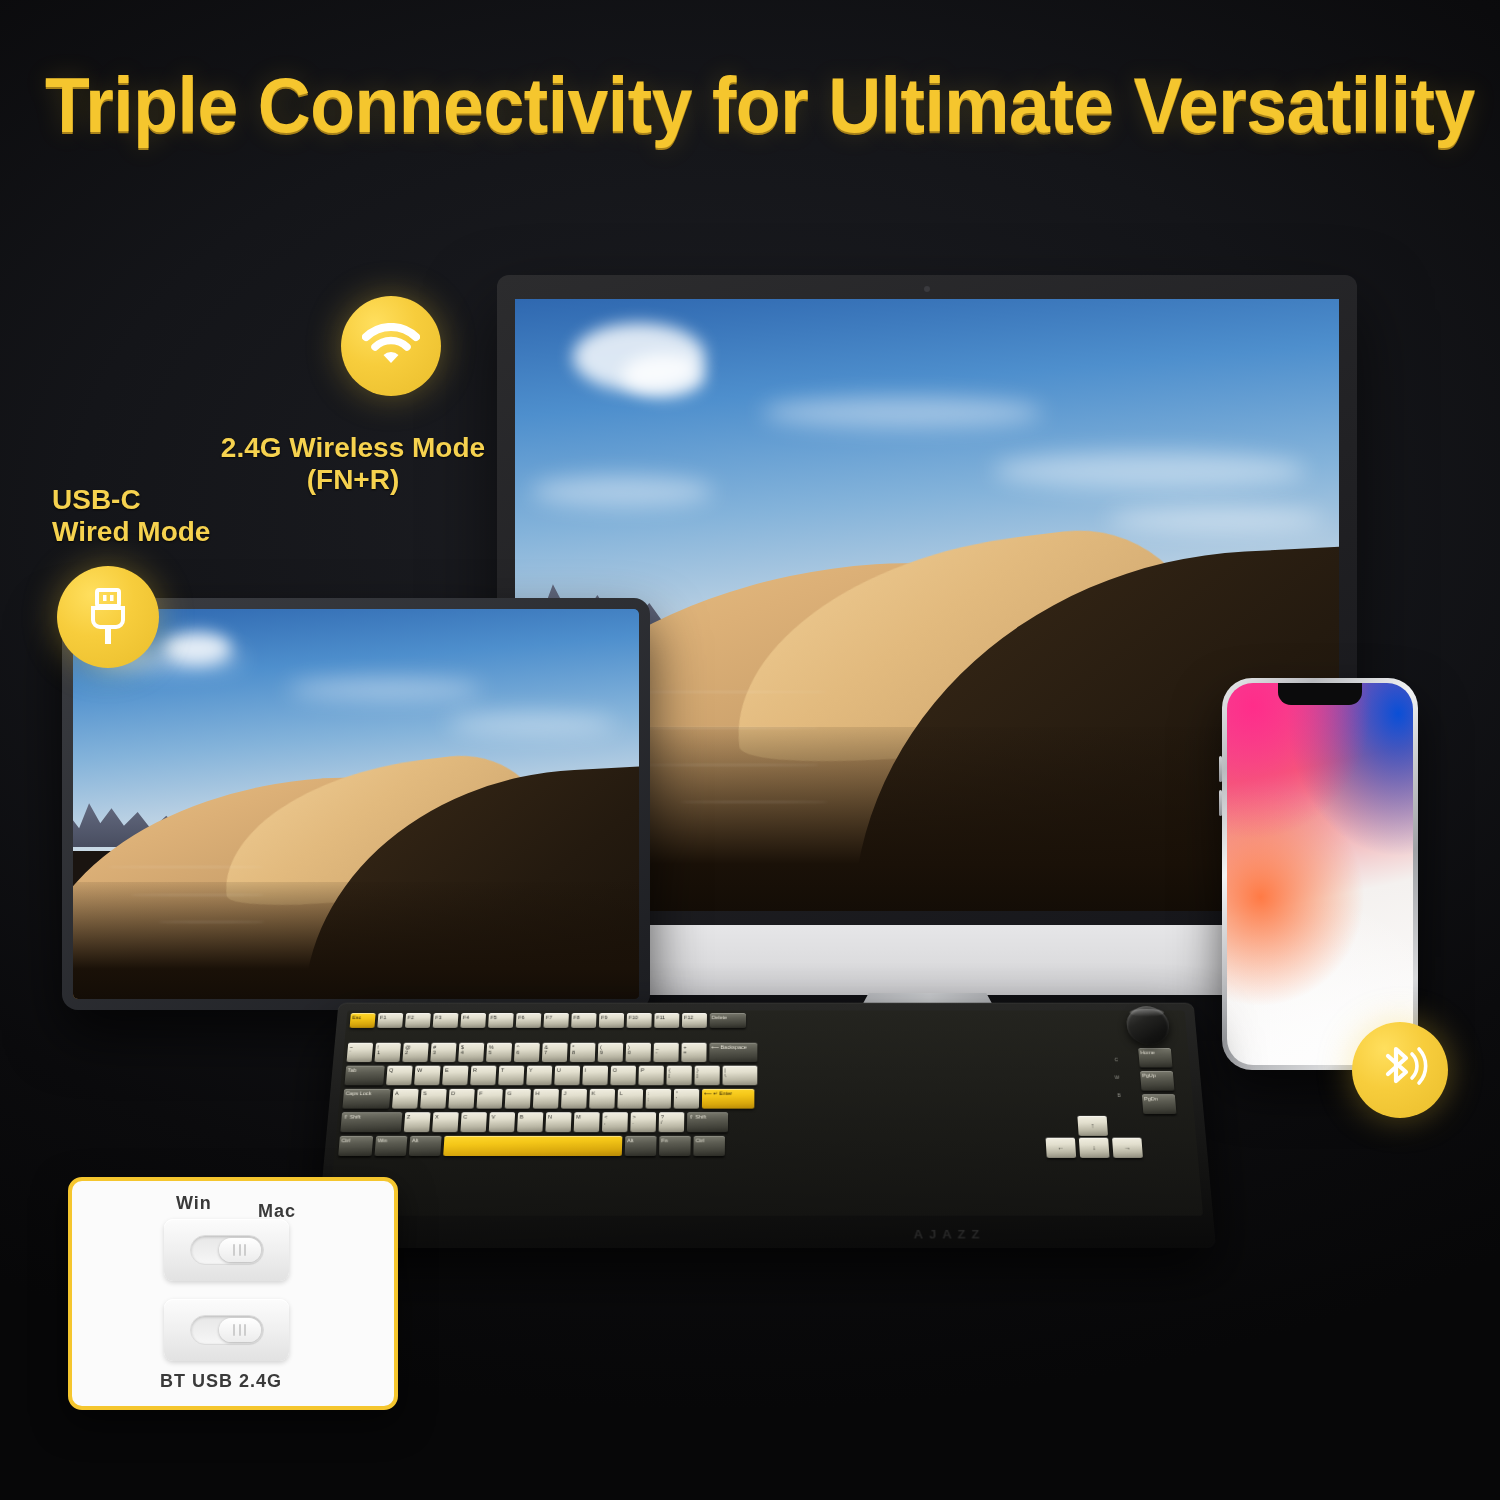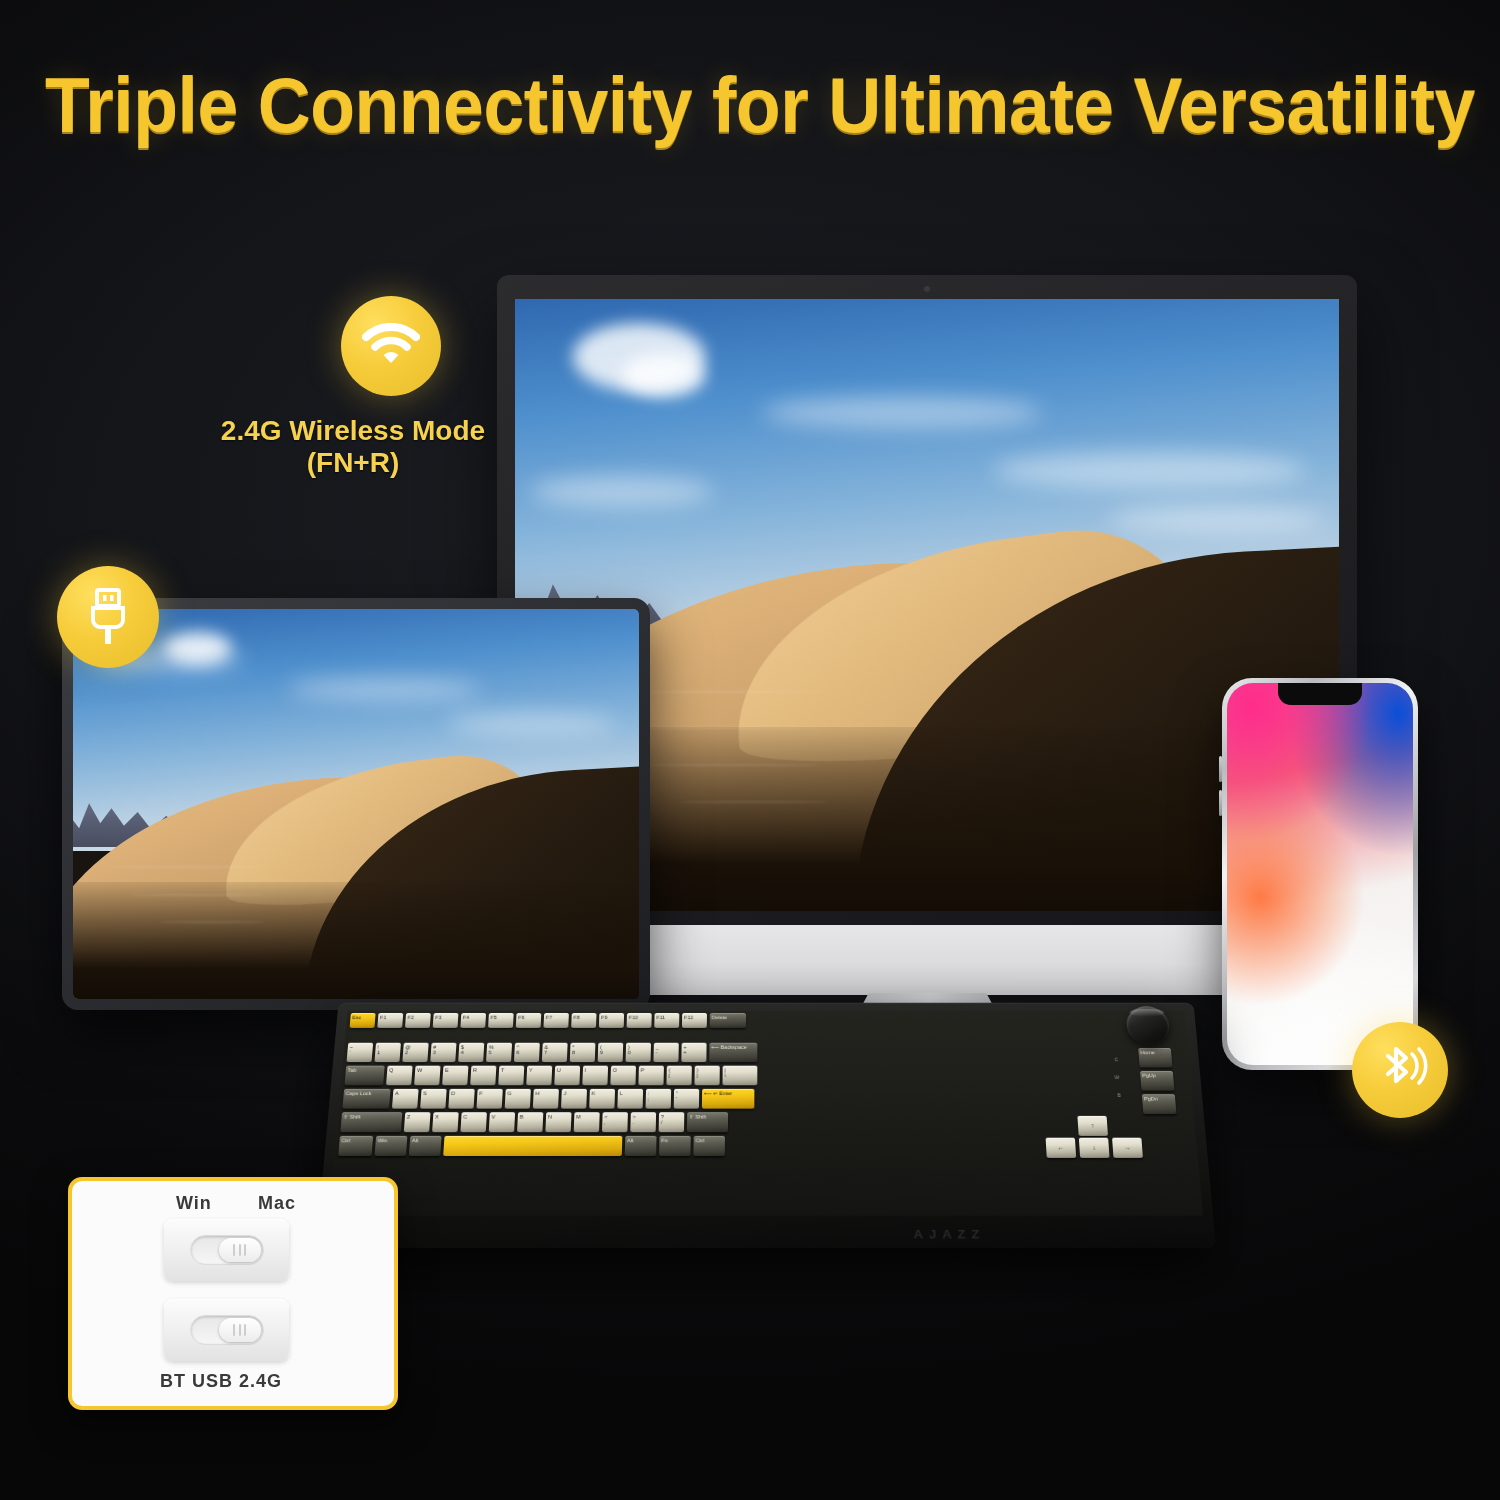--- a/index.html
+++ b/index.html
@@ -458,44 +458,46 @@
     </div>
   </div>
 
   <div class="badge" style="left:341px;top:296px;width:100px;height:100px;">
     <svg width="58" height="46" viewBox="0 0 58 46" aria-hidden="true">
       <path d="M4 14 A36 36 0 0 1 54 14" stroke="#fff" stroke-width="8" fill="none" stroke-linecap="round"></path>
       <path d="M13 24 A23 23 0 0 1 45 24" stroke="#fff" stroke-width="7.5" fill="none" stroke-linecap="round"></path>
       <path d="M29 40 L21.5 32 A11 11 0 0 1 36.5 32 Z" fill="#fff"></path>
     </svg>
   </div>
-  <div class="flabel" style="left:203px;top:415px;width:300px;font-size:28px;text-align:center;">2.4G Wireless Mode
+  <div class="flabel" style="left:203px;top:432px;width:300px;font-size:28px;text-align:center;">2.4G Wireless Mode
 (FN+R)</div>
 
   <div class="badge" style="left:57px;top:566px;width:102px;height:102px;">
     <svg width="46" height="62" viewBox="0 0 46 62" aria-hidden="true">
       <rect x="12" y="4" width="22" height="16" rx="2" stroke="#fff" stroke-width="4" fill="none"></rect>
       <rect x="18" y="9" width="3.5" height="6" fill="#fff"></rect>
       <rect x="25" y="9" width="3.5" height="6" fill="#fff"></rect>
       <path d="M8 22 h30 v12 a7 7 0 0 1 -7 7 h-16 a7 7 0 0 1 -7 -7 z" stroke="#fff" stroke-width="4" fill="none"></path>
       <rect x="20" y="41" width="6" height="17" fill="#fff"></rect>
     </svg>
   </div>
+  <div class="flabel" style="left:52px;top:484px;width:300px;font-size:28px;text-align:left;">USB-C
+Wired Mode</div>
 
   <div class="badge" style="left:1352px;top:1022px;width:96px;height:96px;">
     <svg width="56" height="58" viewBox="0 0 56 58" aria-hidden="true">
       <path d="M16 15 L34 31 L24 40 V8 L34 17 L16 33" stroke="#fff" stroke-width="4.2" fill="none" stroke-linejoin="round" stroke-linecap="round"></path>
       <path d="M40 13 A17 17 0 0 1 40 37" stroke="#fff" stroke-width="3.6" fill="none" stroke-linecap="round"></path>
       <path d="M47 8 A25 25 0 0 1 47 42" stroke="#fff" stroke-width="3.6" fill="none" stroke-linecap="round"></path>
     </svg>
   </div>
 
   <div id="switchpanel">
     <div class="sw-cap" style="left:104px;top:12px;">Win</div>
-    <div class="sw-cap" style="left:186px;top:12px;">Mac</div>
+    <div class="sw-cap" style="left:186px;top:20px;">Mac</div>
 
     <div class="sw-housing" style="left:92px;top:38px;width:125px;height:62px;">
       <div class="sw-track">
         <div class="sw-thumb" style="right:2px;">
           <i></i>
             <i></i>
             <i></i>
         </div>
       </div>
     </div>

